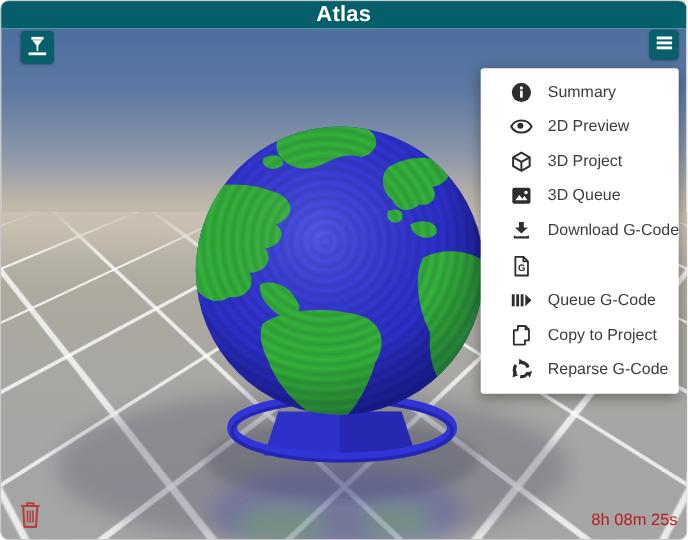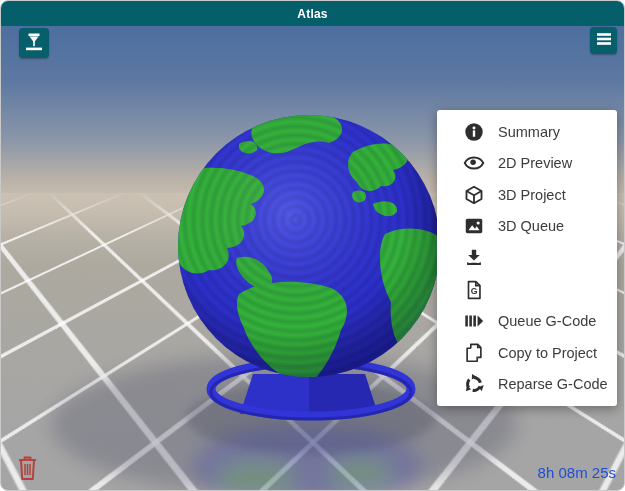--- a/index.html
+++ b/index.html
@@ -6,21 +6,21 @@
   html,body { background:#ffffff; font-family:"Liberation Sans", sans-serif; }
   .card {
     position:relative; width:625px; height:491px;
     border:1px solid #c9c9c9; border-radius:8px; overflow:hidden;
     background:#fff;
   }
   
   .hdr {
     position:absolute; top:0; left:0; right:0; height:25px;
     background:#045f6b; color:#fff; display:flex; align-items:center; justify-content:center;
-    font-size:12px; font-weight:bold; letter-spacing:.2px; z-index:5;
+    font-size:20px; font-weight:bold; letter-spacing:.2px; z-index:5;
   }
   
   .scene { position:absolute; top:25px; left:0; right:0; bottom:0; overflow:hidden; }
   .sky {
     position:absolute; inset:0;
     background:linear-gradient(#4d6f9f 0px,#5d78a2 55px,#8c97a9 115px,#bcb3a8 155px,#c9c0b2 175px,#c9c0b2 100%);
   }
   .floor {
     position:absolute; top:167px; left:50%; width:2400px; margin-left:-1200px; height:1600px;
     transform-origin:50% 0; transform:perspective(520px) rotateX(57deg);
@@ -40,30 +40,30 @@
     position:absolute; background:#075f6b; border:none; border-radius:4px;
     display:flex; align-items:center; justify-content:center; cursor:pointer;
     box-shadow:0 1px 2px rgba(0,0,0,.3); z-index:6;
   }
   .btn-print { top:27px; left:18px; width:30px; height:30px; }
   .btn-menu  { top:26px; right:7px; width:27px; height:27px; }
   
   .menu {
     position:absolute; top:61px; left:436px; width:180px; height:296px;
     background:#fff; border-radius:3px; box-shadow:0 3px 12px rgba(0,0,0,.35);
-    display:flex; flex-direction:column; padding:6px 0; z-index:7;margin-top:48px;
+    display:flex; flex-direction:column; padding:6px 0; z-index:7;
   }
   .menu-item {
     flex:1; display:flex; align-items:center; gap:13px; padding-left:26px;
     color:#3c3c3c; font-size:14.5px; cursor:pointer; white-space:nowrap;
   }
   .mi-icon { width:22px; height:22px; flex:0 0 22px; display:flex; align-items:center; justify-content:center; }
   
   .trash { position:absolute; left:16px; bottom:9px; width:21px; height:25px; cursor:pointer; z-index:6; }
-  .ptime { position:absolute; right:8px; bottom:9px; color:#1d4ed8; font-size:15px; z-index:6; }
+  .ptime { position:absolute; right:8px; bottom:9px; color:#b91c1c; font-size:15px; z-index:6; }
 </style>
 </head>
 <body>
 
 <div class="card">
 
   <div class="hdr">
     <span>Atlas</span>
   </div>
 
@@ -206,20 +206,21 @@
       <span>3D Queue</span>
     </div>
 
     <div class="menu-item">
       <span class="mi-icon">
         <svg width="22" height="22" viewBox="0 0 24 24">
           <path d="M9.6 3h4.8v5.6h4L12 14.6 5.6 8.6h4z" fill="#2e2e2e"></path>
           <path d="M4.5 16.3c2.1 1.7 4.6.9 7.5.9s5.4.8 7.5-.9v3.2h-15z" fill="#2e2e2e"></path>
         </svg>
       </span>
+      <span>Download G-Code</span>
     </div>
 
     <div class="menu-item">
       <span class="mi-icon">
         <svg width="22" height="22" viewBox="0 0 24 24">
           <path d="M6 2.8h8l4.5 4.5v13.9H6z" fill="none" stroke="#2e2e2e" stroke-width="1.8" stroke-linejoin="round"></path>
           <path d="M14 2.8v4.5h4.5" fill="none" stroke="#2e2e2e" stroke-width="1.8"></path>
           <text x="12.2" y="16.6" font-size="9.5" font-weight="bold" text-anchor="middle" fill="#2e2e2e" font-family="Liberation Sans, sans-serif">G</text>
         </svg>
       </span>

